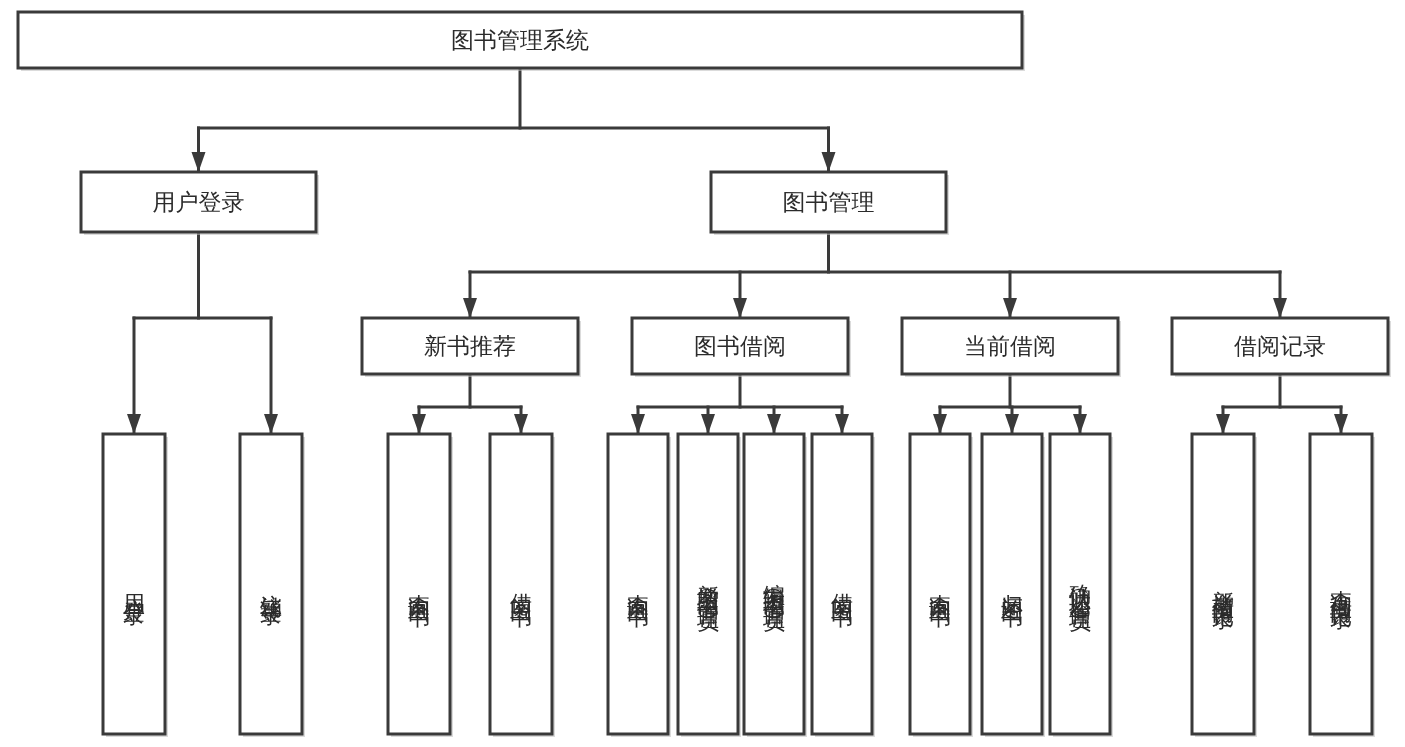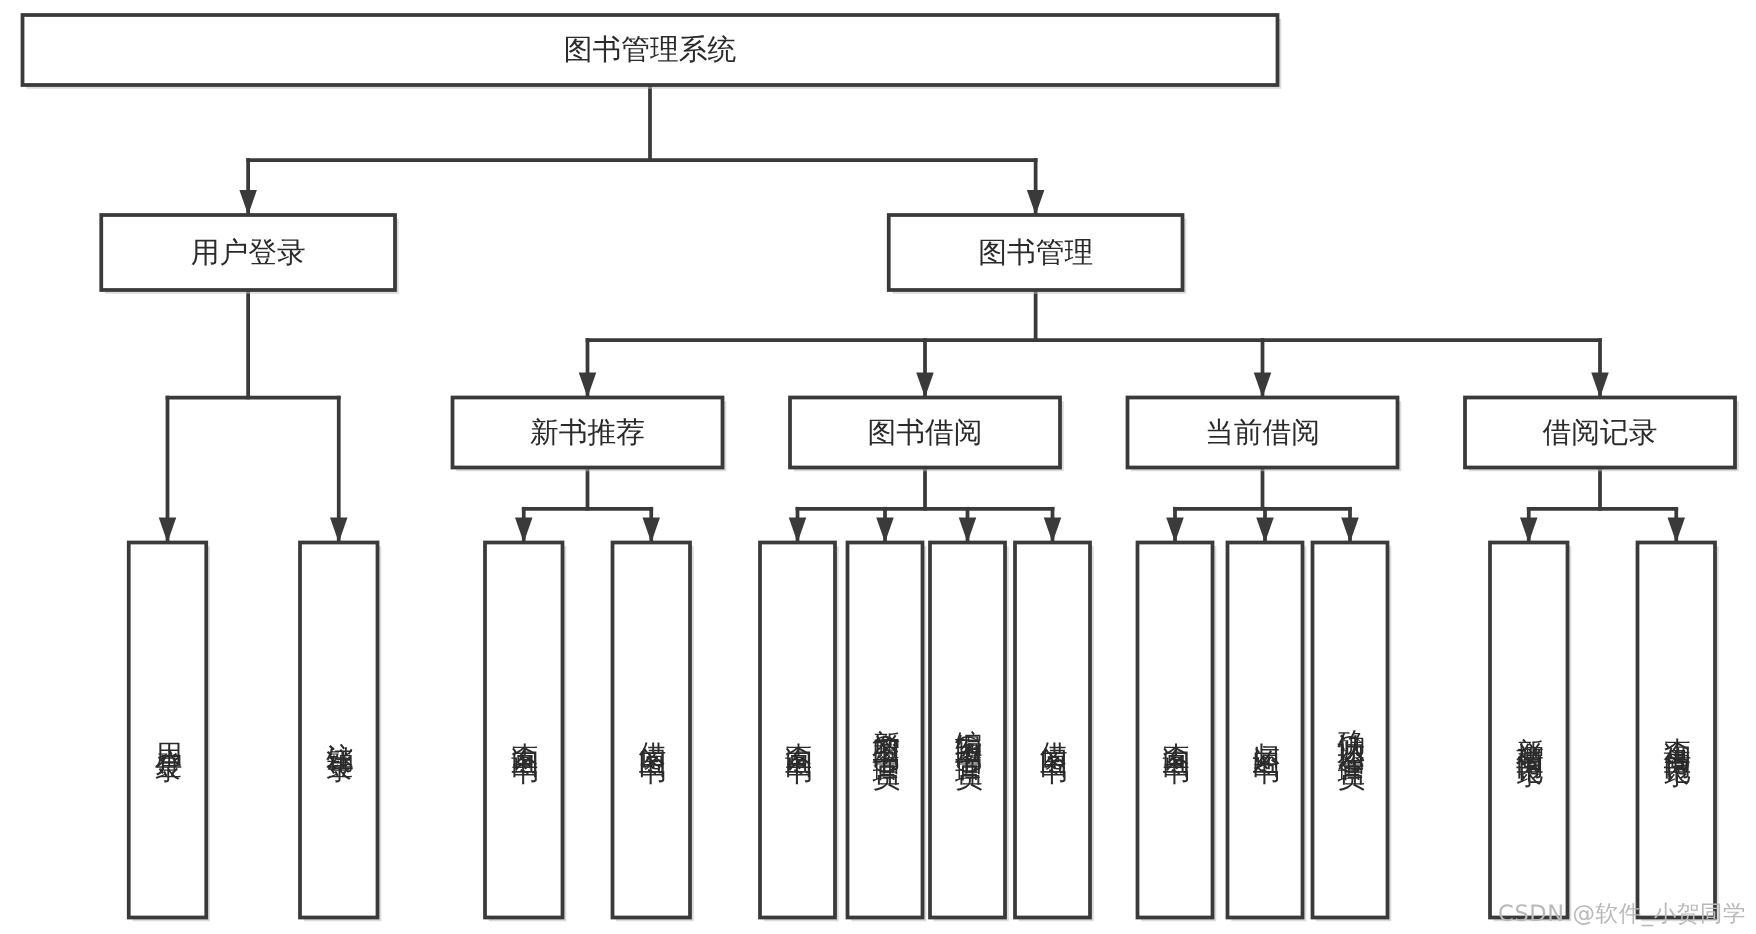--- a/index.html
+++ b/index.html
@@ -230,14 +230,13 @@
         <span class="leaf-label">确认归还（管理员）</span>
       </div>
       <div class="leaf-label-wrap" style="left: 1192px; top: 434px; width: 62px; height: 300px;">
         <span class="leaf-label">新增借阅记录</span>
       </div>
       <div class="leaf-label-wrap" style="left: 1310px; top: 434px; width: 62px; height: 300px;">
         <span class="leaf-label">查询借阅记录</span>
       </div>
     </div>
 
-  <div class="watermark">CSDN @软件_小贺同学</div>
 </div>
 
 </body></html>

